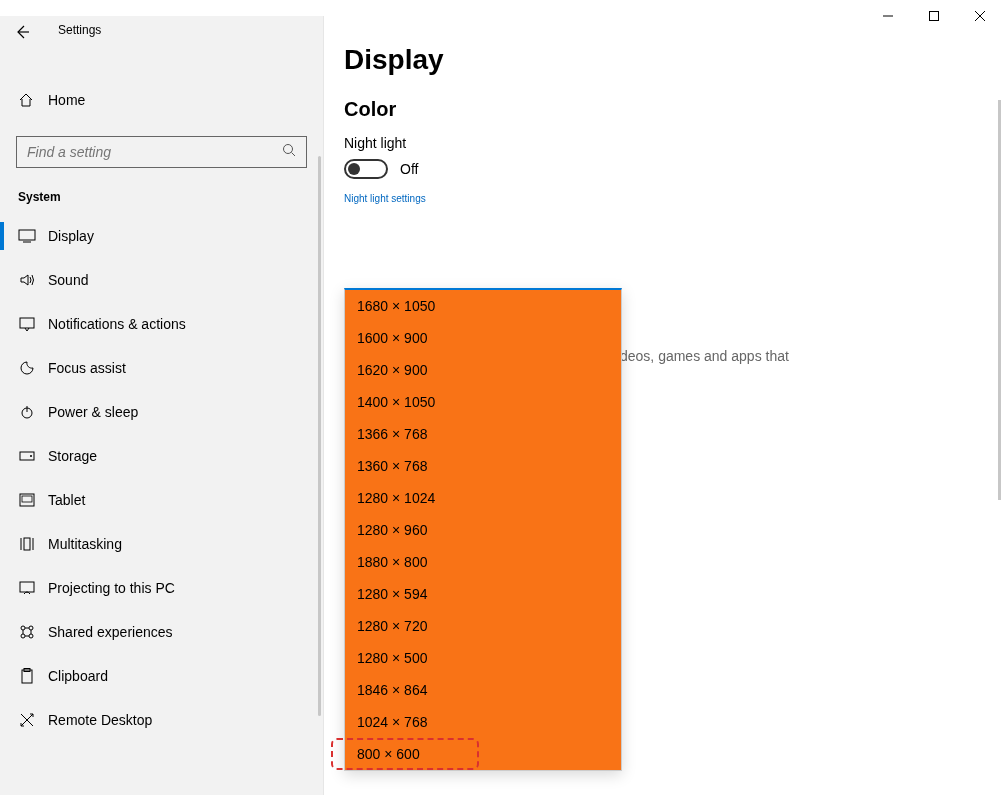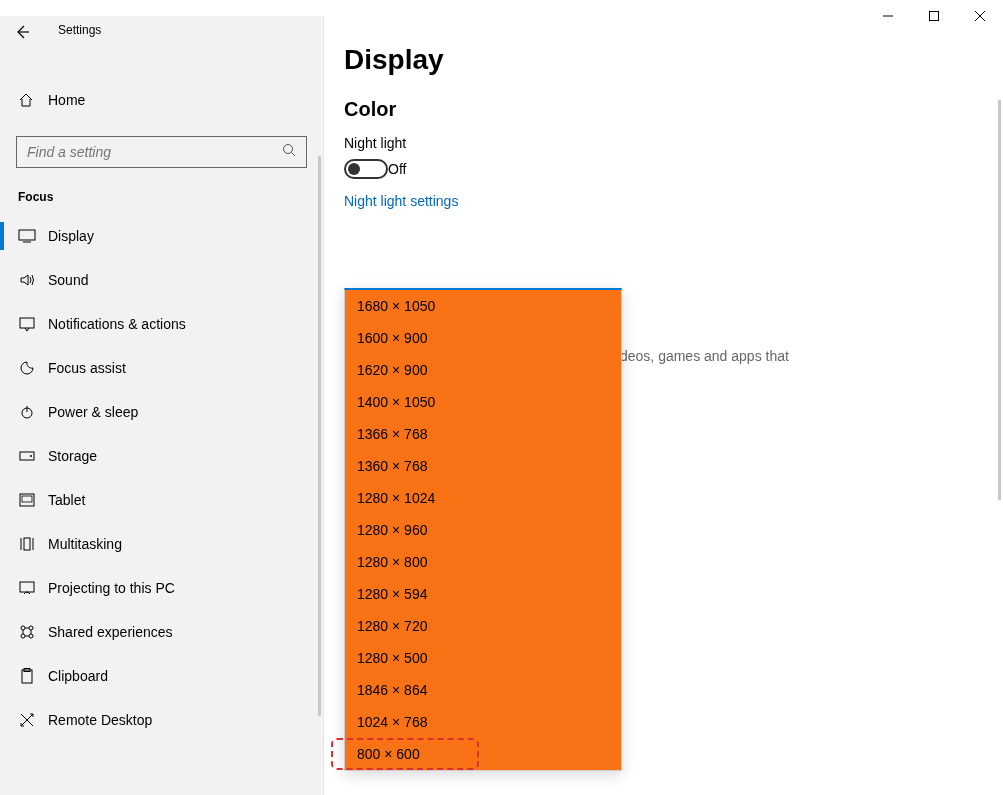--- a/index.html
+++ b/index.html
@@ -141,42 +141,42 @@
     }
     .h2 {
       font-size: 20px;
       font-weight: 600;
       margin-bottom: 14px;
     }
     .lbl-small { font-size: 14px; margin-bottom: 8px; display:block; }
     .toggle-row {
       display: flex;
       align-items: center;
-      gap: 0;
+      gap: 12px;
       margin-bottom: 14px;
     }
     .toggle {
       width: 44px; height: 20px;
       border: 2px solid #333;
       border-radius: 20px;
       position: relative;
       background: #fff;
     }
     .toggle::after {
       content: '';
       position: absolute;
       top: 2px;
       left: 2px;
       width: 12px; height: 12px;
       background: #333;
       border-radius: 50%;
     }
     .link {
       color: #0067c0;
-      font-size: 14px;
+      font-size: 10px;
       cursor: pointer;
     }
     .desc-text {
       font-size: 14px;
       color: #666;
       margin-top: 54px;
       position: absolute;
       left: 0;
       top: 260px;
       width: 500px;
@@ -267,21 +267,21 @@
       <input placeholder="Find a setting" style="">
       <span>
         <svg width="14" height="14" viewBox="0 0 14 14">
             <circle cx="6" cy="6" r="4.5" fill="none" stroke="#555" stroke-width="1"></circle>
             <line x1="9.5" y1="9.5" x2="13" y2="13" stroke="#555" stroke-width="1"></line>
           </svg>
       </span>
     </div>
   </div>
 
-  <div class="section-title">Focus</div>
+  <div class="section-title">System</div>
 
   <div class="nav-item active">
     <span class="icon">
         <svg width="18" height="14" viewBox="0 0 18 14">
           <rect x="1" y="1" width="16" height="10" fill="none" stroke="#000" stroke-width="1"></rect>
           <line x1="5" y1="13" x2="13" y2="13" stroke="#000" stroke-width="1"></line>
         </svg>
       </span>
     <span class="lbl">Display</span>
   </div>
@@ -412,21 +412,21 @@
 
 <div class="dropdown-popup">
   <div class="dropdown-item">1680 × 1050</div>
   <div class="dropdown-item">1600 × 900</div>
   <div class="dropdown-item">1620 × 900</div>
   <div class="dropdown-item">1400 × 1050</div>
   <div class="dropdown-item">1366 × 768</div>
   <div class="dropdown-item">1360 × 768</div>
   <div class="dropdown-item">1280 × 1024</div>
   <div class="dropdown-item">1280 × 960</div>
-  <div class="dropdown-item">1280 × 800</div>
+  <div class="dropdown-item">1880 × 800</div>
   <div class="dropdown-item">1280 × 594</div>
   <div class="dropdown-item">1280 × 720</div>
   <div class="dropdown-item">1280 × 500</div>
   <div class="dropdown-item">1846 × 864</div>
   <div class="dropdown-item">1024 × 768</div>
   <div class="dropdown-item">800 × 600</div>
 </div>
 
 <div class="highlight-box"></div>
 

